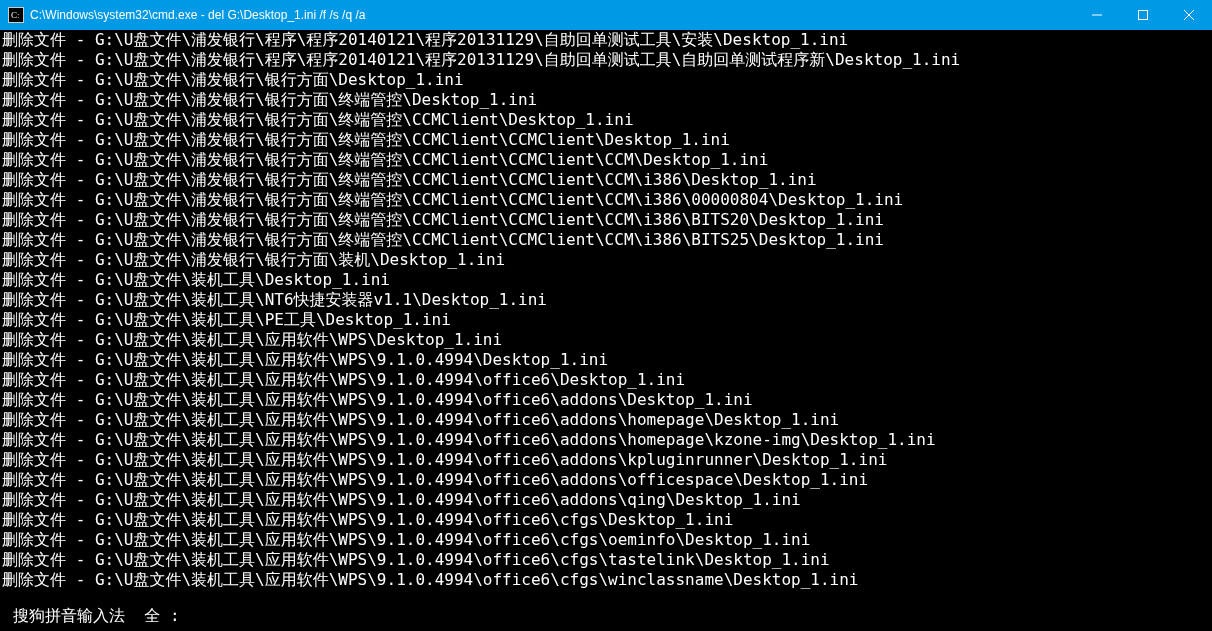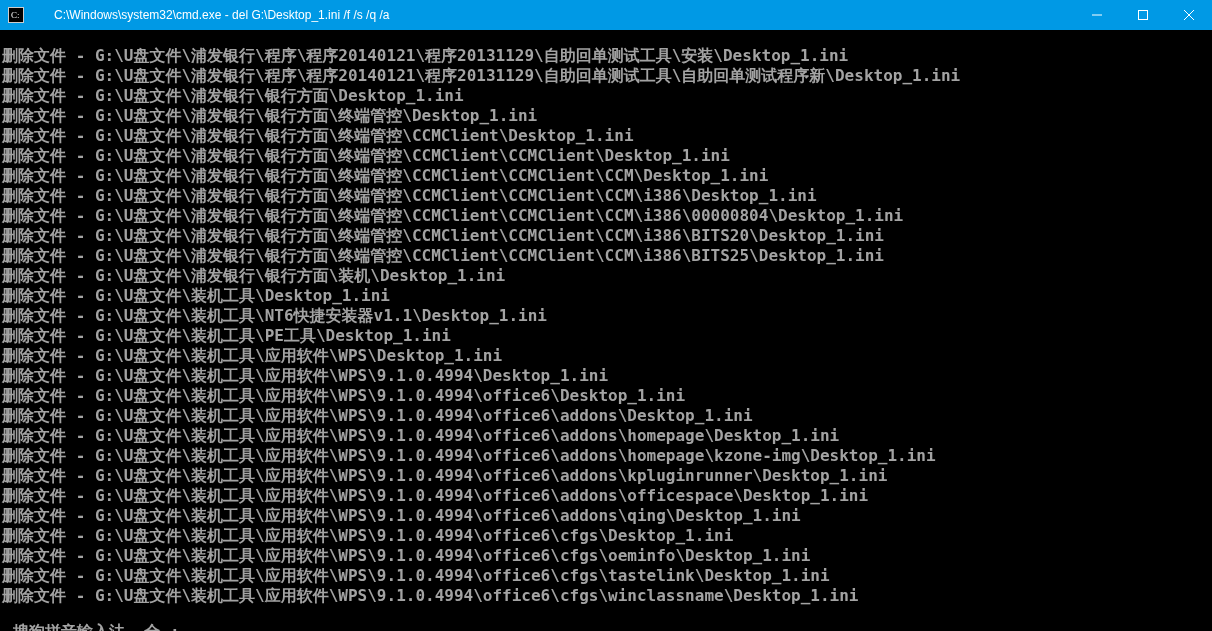--- a/index.html
+++ b/index.html
@@ -7,32 +7,32 @@
   .window { width: 1212px; height: 631px; display: flex; flex-direction: column; background: #000; }
   .titlebar {
     height: 30px; background: #0099e5; display: flex; align-items: center;
     color: #fff; user-select: none; flex: 0 0 30px;
   }
   .titlebar-icon {
     width: 16px; height: 16px; margin: 0 6px 0 8px;
     display: inline-flex; align-items: center; justify-content: center;
   }
   .titlebar-icon svg { width: 16px; height: 16px; }
-  .titlebar-title { font-size: 12px; line-height: 30px; white-space: nowrap; overflow: hidden; text-overflow: ellipsis; flex: 1; margin-left: 24px; }
+  .titlebar-title { font-size: 12px; line-height: 30px; white-space: nowrap; overflow: hidden; text-overflow: ellipsis; flex: 1; }
   .titlebar-controls { display: flex; height: 100%; }
   .tb-btn {
     width: 46px; height: 30px; display: flex; align-items: center; justify-content: center;
     color: #fff; cursor: pointer;
   }
   .tb-btn svg { width: 10px; height: 10px; stroke: #fff; stroke-width: 1; fill: none; }
   .console {
-    flex: 1; background: #000; color: #a3a3a3;
+    flex: 1; background: #000; color: #ffffff;
     font-family: "NSimSun","SimSun","Consolas",monospace;
-    font-size: 16px; line-height: 20px; padding: 16px 2px 2px 2px;
-    white-space: pre; overflow: hidden; font-weight: bold;
+    font-size: 16px; line-height: 20px; padding: 0 2px 2px 2px;
+    white-space: pre; overflow: hidden;
   }
   .console-line { height: 20px; }
   .ime-line { margin-top: 16px; margin-left: 11px; }
 </style>
 </head>
 <body>
 
 <div class="window">
   <div class="titlebar">
     <span class="titlebar-icon">

